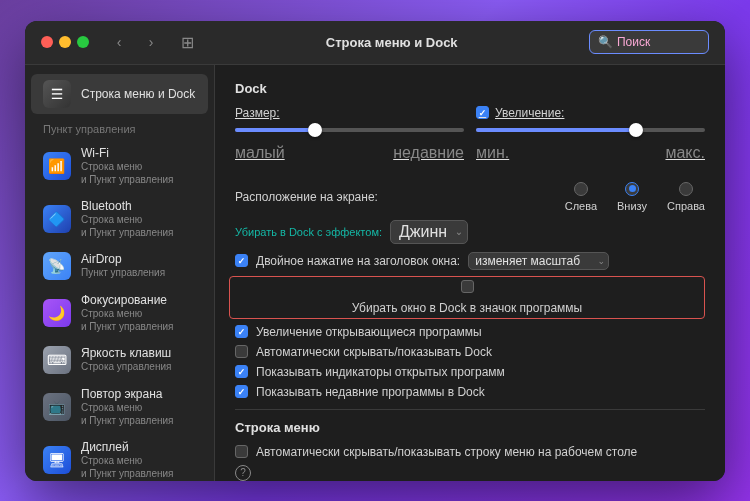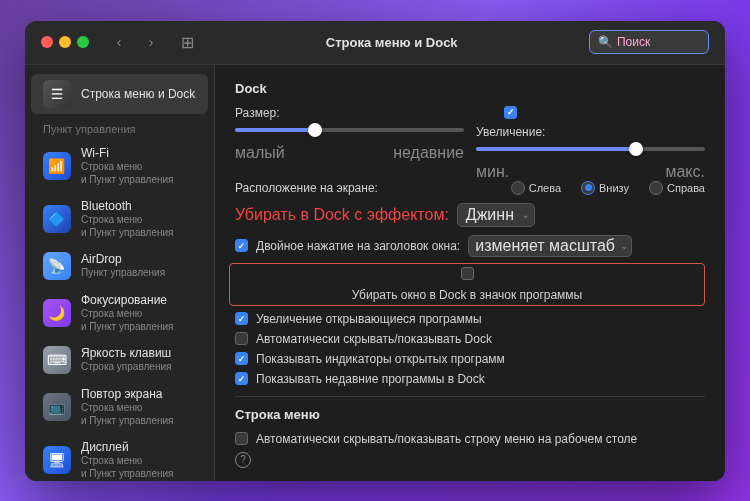--- a/index.html
+++ b/index.html
@@ -206,21 +206,22 @@
     .slider-labels {
       display: flex;
       justify-content: space-between;
       font-size: 16px;
       color: #888;
       margin-top: 2px;
     }
     .slider-section {
       display: flex;
       gap: 12px;
-      margin-bottom: 0;
+      margin-bottom: 20px;
+      text-decoration: underline;
     }
     .slider-block {
       flex: 1;
     }
     .checkbox {
       width: 13px;
       height: 13px;
       border-radius: 3px;
       border: 1px solid #666;
       background: #3a3a3a;
@@ -251,20 +252,21 @@
       font-size: 12px;
       color: #d0d0d0;
       min-width: 130px;
     }
     .radio-group {
       display: flex;
       gap: 20px;
     }
     .radio-item {
       display: flex;
+      flex-direction: column;
       align-items: center;
       gap: 4px;
       cursor: pointer;
     }
     .radio-circle {
       width: 14px;
       height: 14px;
       border-radius: 50%;
       border: 1.5px solid #666;
       background: #3a3a3a;
@@ -286,22 +288,22 @@
       font-size: 11px;
       color: #d0d0d0;
     }
     .effect-row {
       display: flex;
       align-items: center;
       gap: 8px;
       margin-bottom: 8px;
     }
     .effect-label {
-      font-size: 16px;
-      color: #ef4444;
+      font-size: 11px;
+      color: #14b8a6;
     }
     .select-box {
       background: #3a3a3a;
       border: 1px solid #555;
       border-radius: 5px;
       padding: 2px 20px 2px 8px;
       font-size: 16px;
       color: #e0e0e0;
       cursor: pointer;
       position: relative;
@@ -328,22 +330,22 @@
       border: 1.5px solid #d9534f;
       border-radius: 4px;
       padding: 3px 6px;
       margin-left: -6px;
       flex-direction: column;
     }
     .inline-select {
       background: #3a3a3a;
       border: 1px solid #555;
       border-radius: 5px;
-      padding: 1px 16px 1px 6px;
-      font-size: 16px;
+      padding: 1px 28px 1px 6px;
+      font-size: 12px;
       color: #e0e0e0;
       cursor: pointer;
       position: relative;
       display: inline-flex;
       align-items: center;
     }
     .inline-select::after {
       content: '⌄';
       position: absolute;
       right: 3px;
@@ -481,21 +483,21 @@
               <div class="slider-thumb" style="left:calc(35% - 7px);"></div>
             </div>
           </div>
           <div class="slider-labels">
             <span>малый</span>
             <span>недавние</span>
           </div>
         </div>
         <div class="slider-block">
           <div class="row">
-            <div style="display:flex;align-items:center;gap:6px;flex-direction:column;">
+            <div style="display:flex;align-items:center;gap:6px;">
               <div class="checkbox checked"></div>
               <span>Увеличение:</span>
             </div>
           </div>
           <div style="position:relative; height:14px; margin-bottom:2px;">
             <div class="slider-track">
               <div class="slider-fill" style="width:70%;"></div>
               <div class="slider-thumb" style="left:calc(70% - 7px);"></div>
             </div>
           </div>

